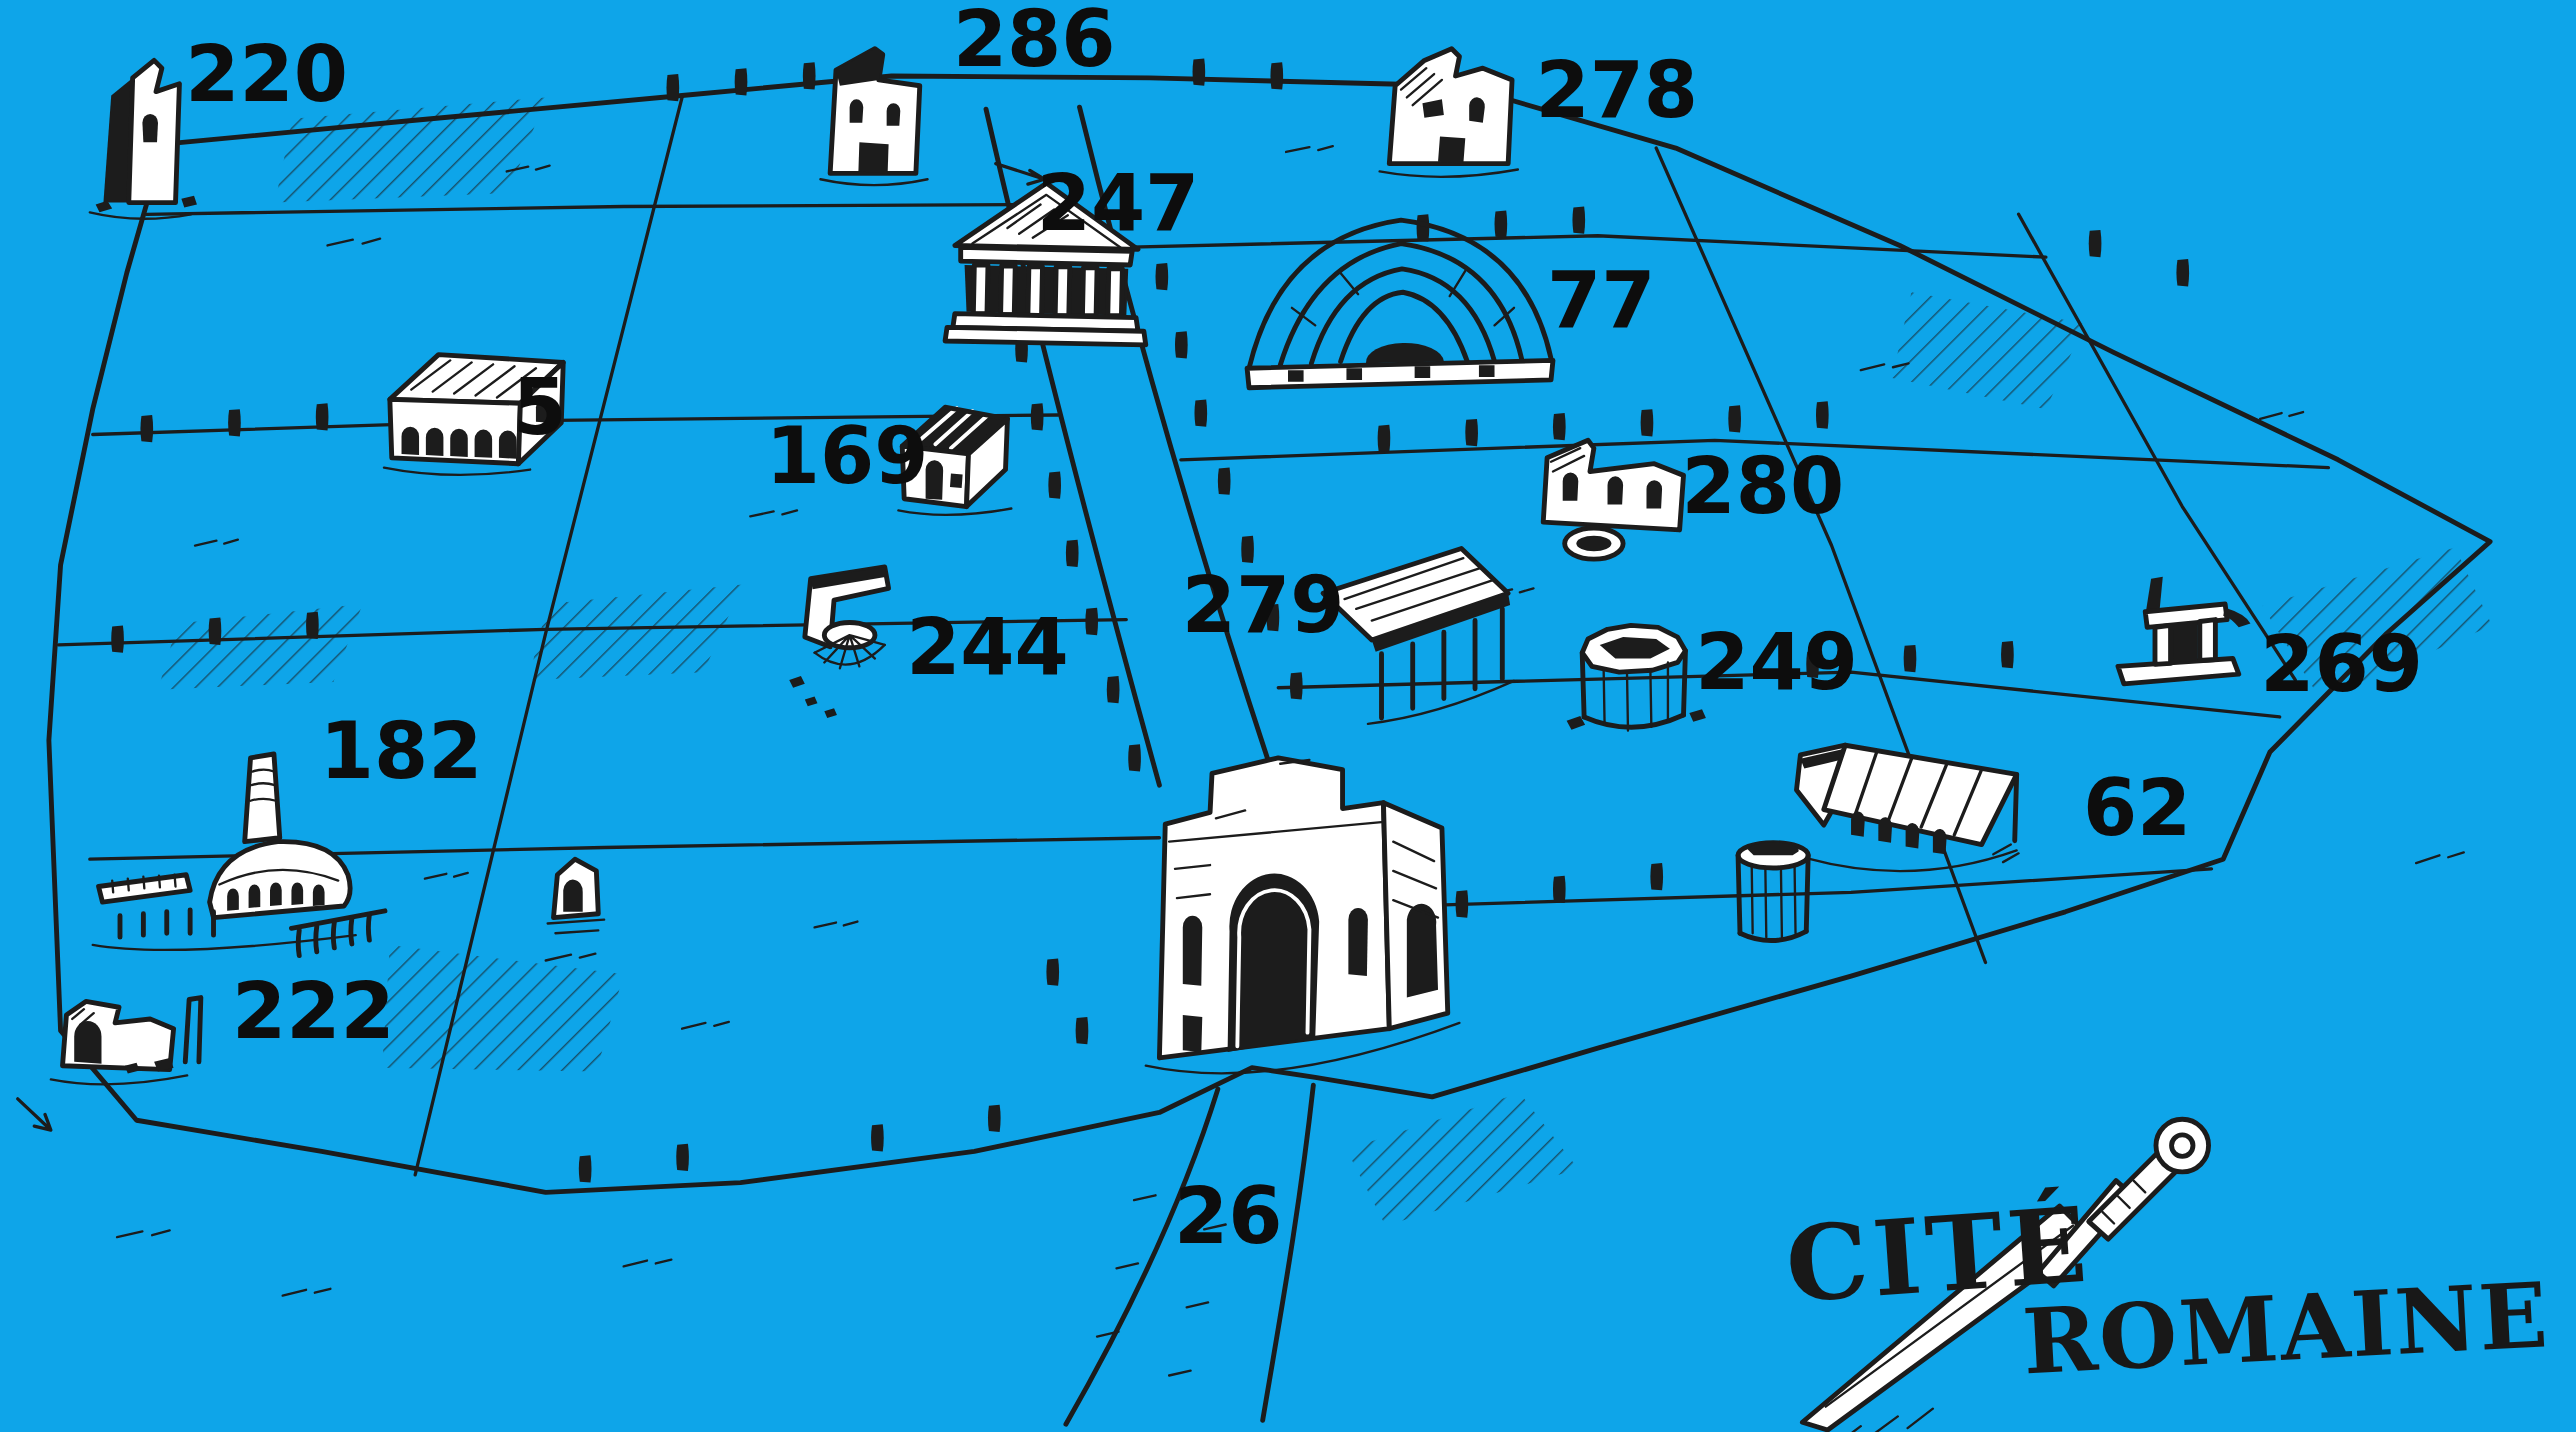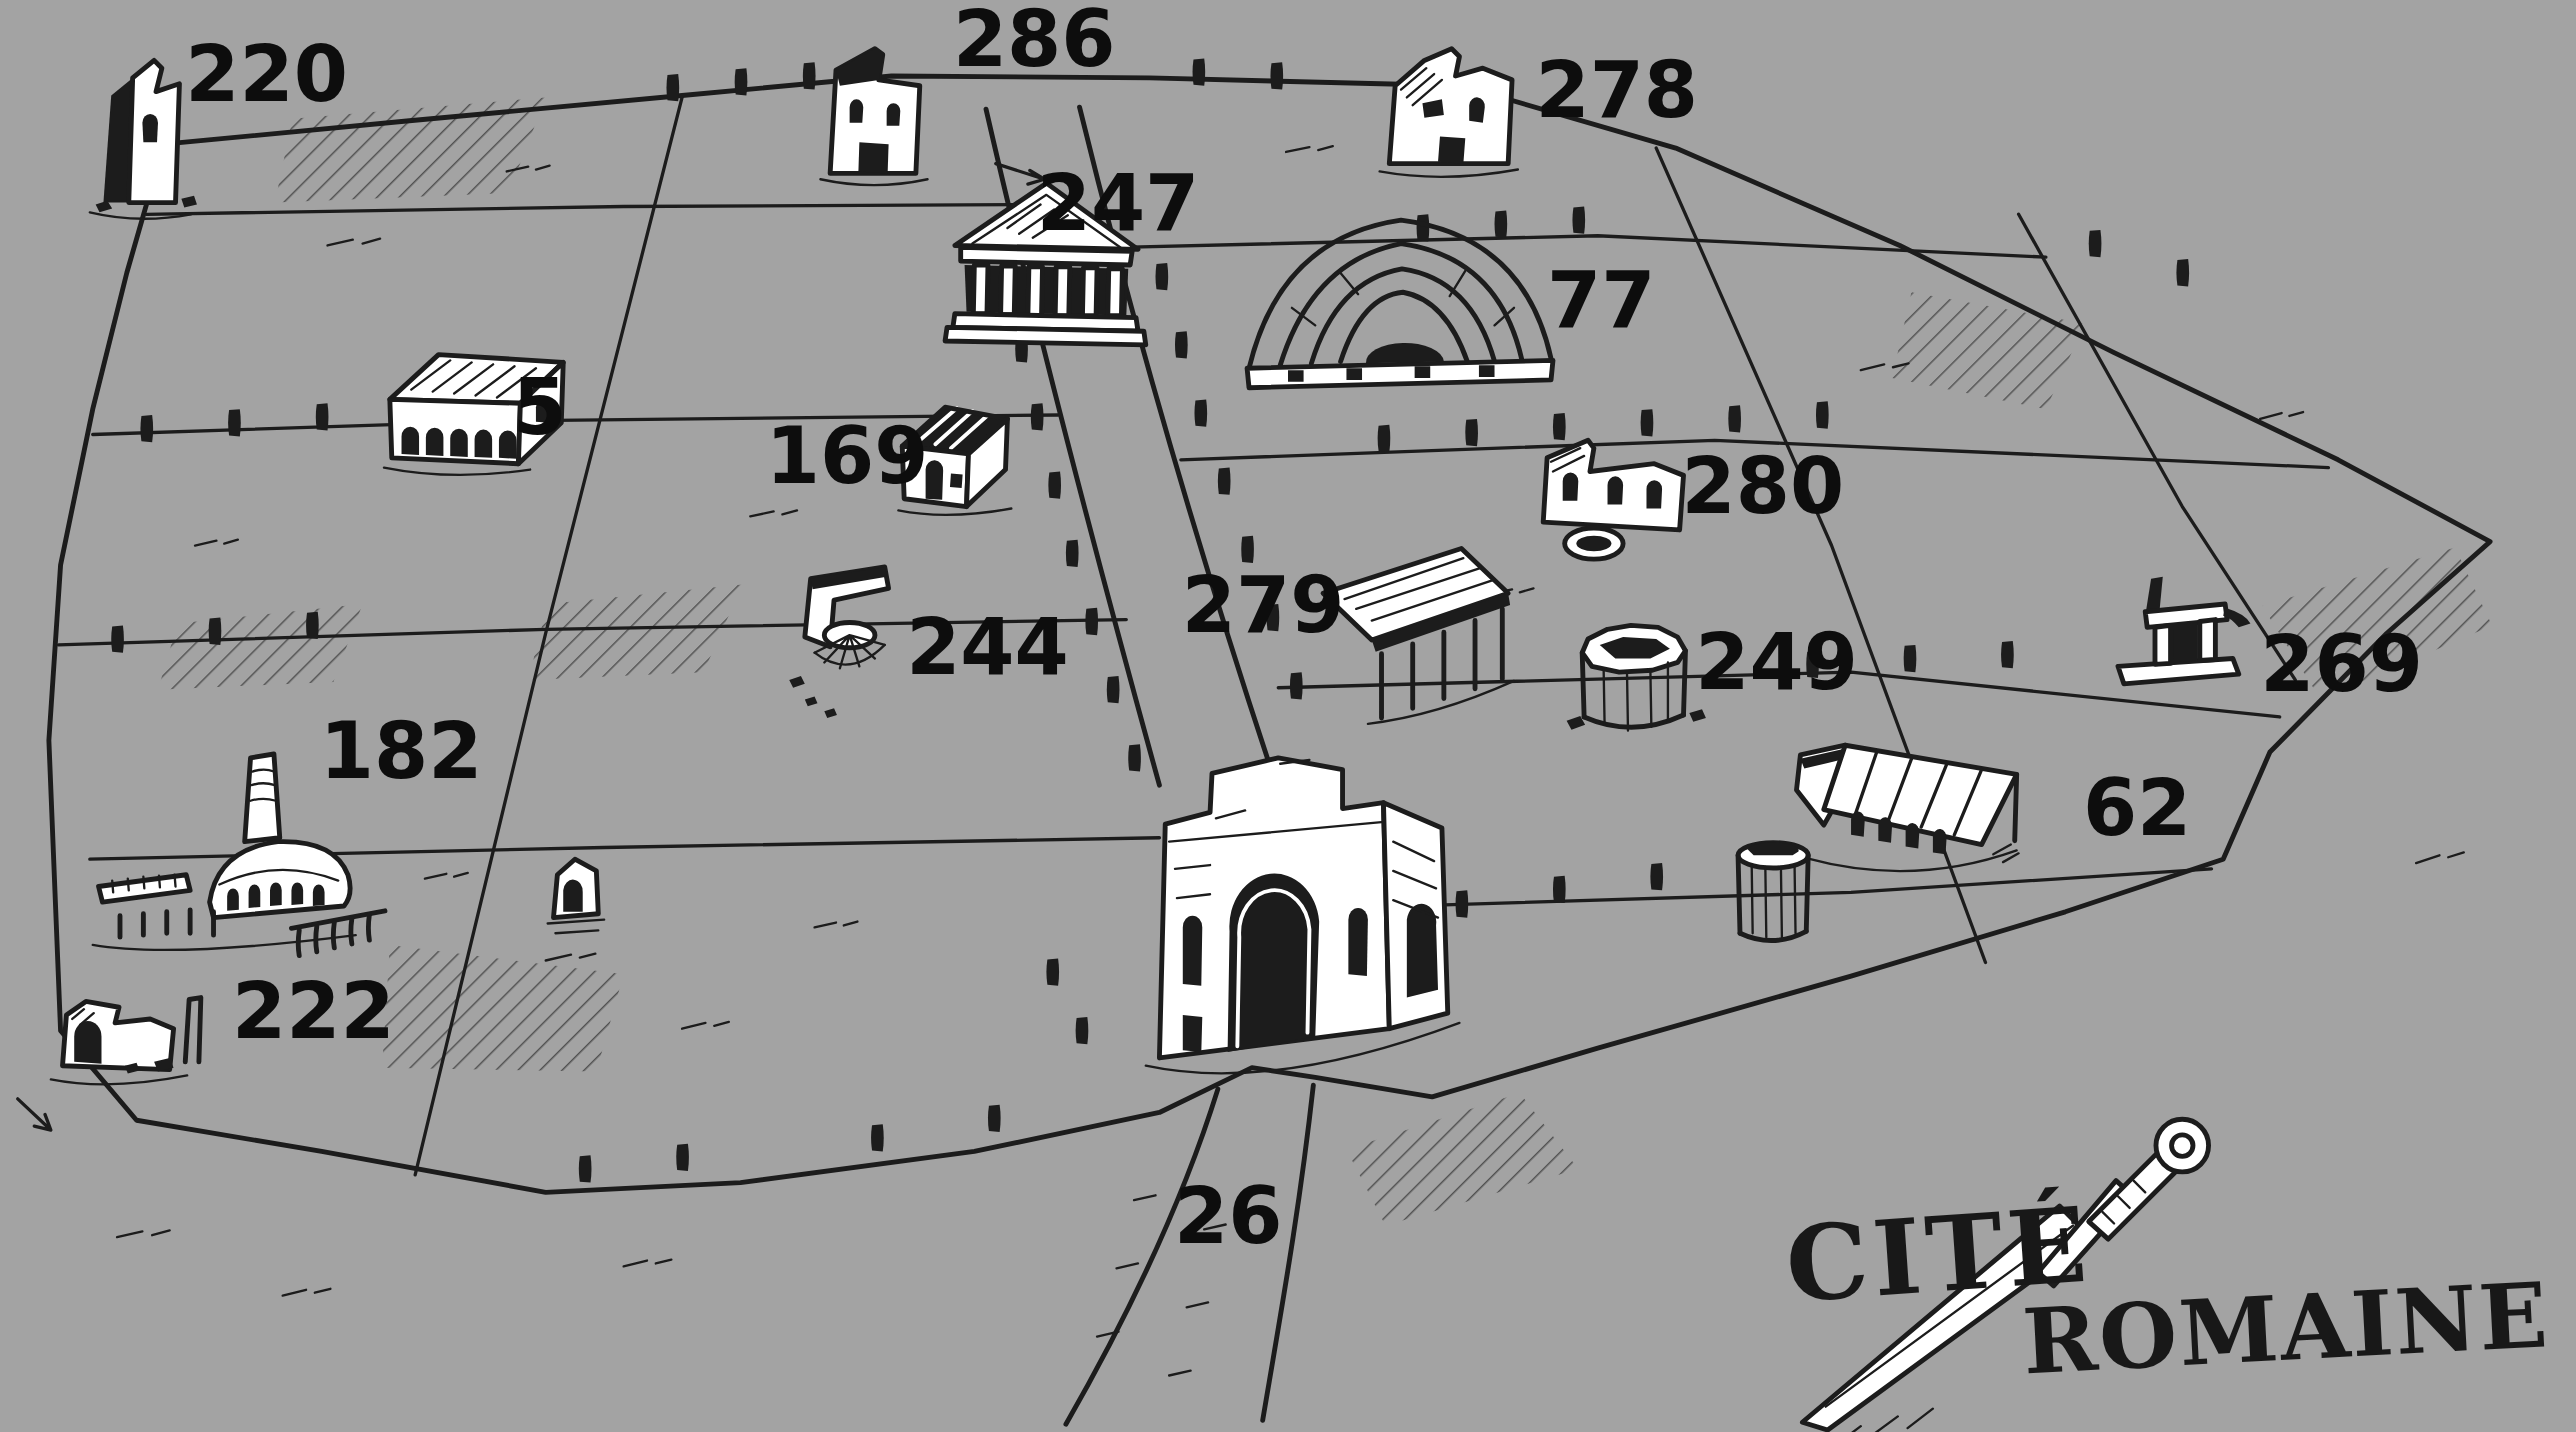--- a/index.html
+++ b/index.html
@@ -1,16 +1,16 @@
 <!DOCTYPE html>
 <html><head>
 <meta charset="utf-8">
 <style>
   html,body{margin:0;padding:0;background:#ffffff;}
-  .stage{position:relative;width:2576px;height:1432px;background:#a3a3a3;overflow:hidden;
+  .stage{position:relative;width:2576px;height:1432px;background:#0ea5e9;overflow:hidden;
          font-family:"DejaVu Sans",sans-serif;}
   svg.scene{position:absolute;left:0;top:0;}
   .s  {fill:none;stroke:#1c1c1c;stroke-width:5;stroke-linecap:round;stroke-linejoin:round;}
   .mid{stroke-width:3.4;}
   .thin{stroke-width:2.4;}
   .sw {fill:#ffffff;stroke:#1c1c1c;stroke-width:5;stroke-linecap:round;stroke-linejoin:round;}
   .f  {fill:#1c1c1c;stroke:none;}
   .wline{fill:none;stroke:#ffffff;stroke-width:4;stroke-linecap:round;}
   text.num{font-family:"DejaVu Sans",sans-serif;font-weight:bold;font-size:80px;fill:#0d0d0d;}
   text.title{font-family:"DejaVu Serif",serif;font-weight:bold;fill:#181818;}

